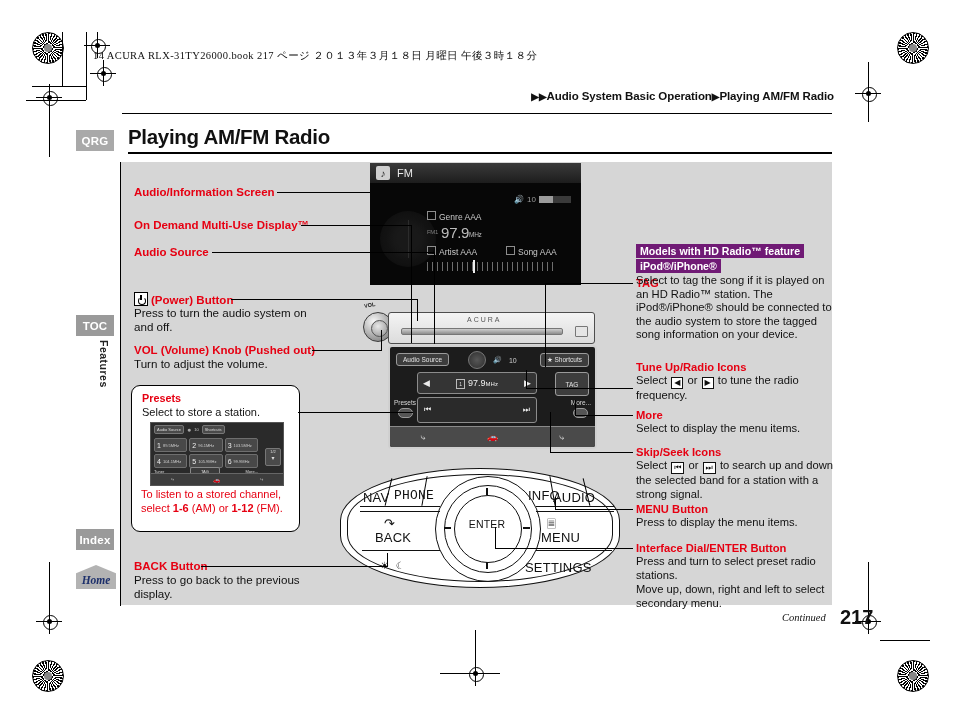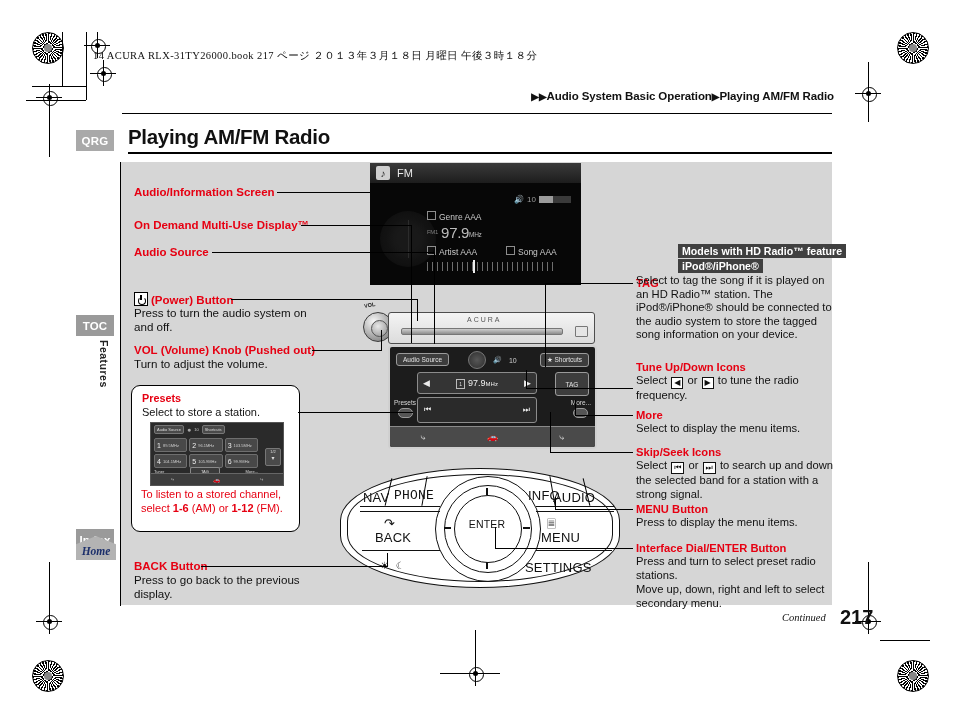--- a/index.html
+++ b/index.html
@@ -47,21 +47,21 @@
      letter-spacing:-.3px;color:#111;}
   .hr-title{position:absolute;left:128px;top:152px;width:704px;height:2px;background:#000;}
 
   
   .tab{position:absolute;background:#9a9a9a;color:#fff;font-weight:bold;font-size:11.5px;
      display:flex;align-items:center;justify-content:center;letter-spacing:.2px;}
   .tab-toc{left:76px;top:315px;width:38px;height:21px;}
   .tab-index{left:76px;top:529px;width:38px;height:21px;}
   .feat{position:absolute;left:80px;top:340px;width:30px;font-size:10.5px;font-weight:bold;
      color:#222;writing-mode:vertical-rl;text-orientation:mixed;letter-spacing:.5px;}
-  .home{position:absolute;left:76px;top:536px;width:40px;height:24px;background:#b3b3b3;
+  .home{position:absolute;left:76px;top:565px;width:40px;height:24px;background:#b3b3b3;
      clip-path:polygon(50% 0,100% 34%,100% 100%,0 100%,0 34%);
      display:flex;align-items:flex-end;justify-content:center;}
   .home span{font-family:"Liberation Serif",serif;font-style:italic;font-weight:bold;
      font-size:11.5px;color:#1c2f6b;padding-bottom:3px;}
   .railline{position:absolute;left:120px;top:162px;width:1px;height:444px;background:#000;}
 
   
   .panel{position:absolute;left:121px;top:162px;width:711px;height:443px;background:#d6d6d6;}
 
   
@@ -100,22 +100,22 @@
   .ps-side{position:absolute;right:2px;top:25px;width:14px;height:16px;background:#4a4a4a;
      border:1px solid #777;border-radius:2px;color:#ddd;font-size:4px;text-align:center;}
   .ps-row{position:absolute;left:3px;top:44px;width:104px;display:flex;align-items:center;
      justify-content:space-between;color:#ddd;font-size:4px;}
   .ps-tag{background:#3a3a3a;border:1px solid #8a8a8a;border-radius:2px;padding:1px 10px;font-size:4px;}
   .ps-bottom{position:absolute;left:0;bottom:0;width:100%;height:11px;background:#3d3d3d;
      border-top:1px solid #666;display:flex;align-items:center;justify-content:space-around;
      color:#bbb;font-size:6px;}
 
   
-  .redbox{position:absolute;background:#404040;color:#fff;font-weight:bold;font-size:10.6px;
-     padding:1px 4px;white-space:nowrap;margin-left:42px;}
+  .redbox{position:absolute;background:#701a75;color:#fff;font-weight:bold;font-size:10.6px;
+     padding:1px 4px;white-space:nowrap;}
   .rlbl{position:absolute;color:#e60012;font-weight:bold;font-size:11.2px;white-space:nowrap;}
   .rtxt{position:absolute;color:#111;font-size:11.2px;line-height:13.6px;width:200px;}
 
   .ico{display:inline-block;vertical-align:-1px;border:1px solid #111;background:#fff;
      padding:0 2px;font-size:8px;line-height:10px;margin:0 1px;}
 
   
   .screen{position:absolute;left:370px;top:163px;width:211px;height:122px;background:#070707;}
   .sc-bar{position:absolute;left:0;top:0;width:100%;height:20px;
      background:linear-gradient(#3a3a3a,#1d1d1d);display:flex;align-items:center;gap:7px;padding-left:6px;
@@ -476,21 +476,21 @@
   <div class="lead" style="left:298px;top:412px;width:115px;"></div>
 
   <div class="redbox" style="left:636px;top:244px;">Models with HD Radio™ feature</div>
   <div class="redbox" style="left:636px;top:259px;">iPod®/iPhone®</div>
 
   <div class="rlbl" style="left:636px;top:277px;">TAG</div>
   <div class="lead" style="left:545px;top:283px;width:88px;"></div>
   <div class="leadv" style="left:545px;top:283px;height:84px;"></div>
   <div class="rtxt" style="left:636px;top:274px;">Select to tag the song if it is played on an HD Radio™ station. The iPod®/iPhone® should be connected to the audio system to store the tagged song information on your device.</div>
 
-  <div class="rlbl" style="left:636px;top:361px;">Tune Up/Down Icons</div>
+  <div class="rlbl" style="left:636px;top:361px;">Tune Up/Radio Icons</div>
   <div class="rtxt" style="left:636px;top:374px;">
     <span>Select </span><span class="ico">◀</span><span> or </span><span class="ico">▶</span><span> to tune the radio frequency.</span>
   </div>
   <div class="lead" style="left:526px;top:388px;width:107px;"></div>
   <div class="leadv" style="left:526px;top:370px;height:19px;"></div>
 
   <div class="rlbl" style="left:636px;top:409px;">More</div>
   <div class="lead" style="left:575px;top:415px;width:58px;"></div>
   <div class="leadv" style="left:575px;top:400px;height:16px;"></div>
   <div class="rtxt" style="left:636px;top:422px;">Select to display the menu items.</div>

